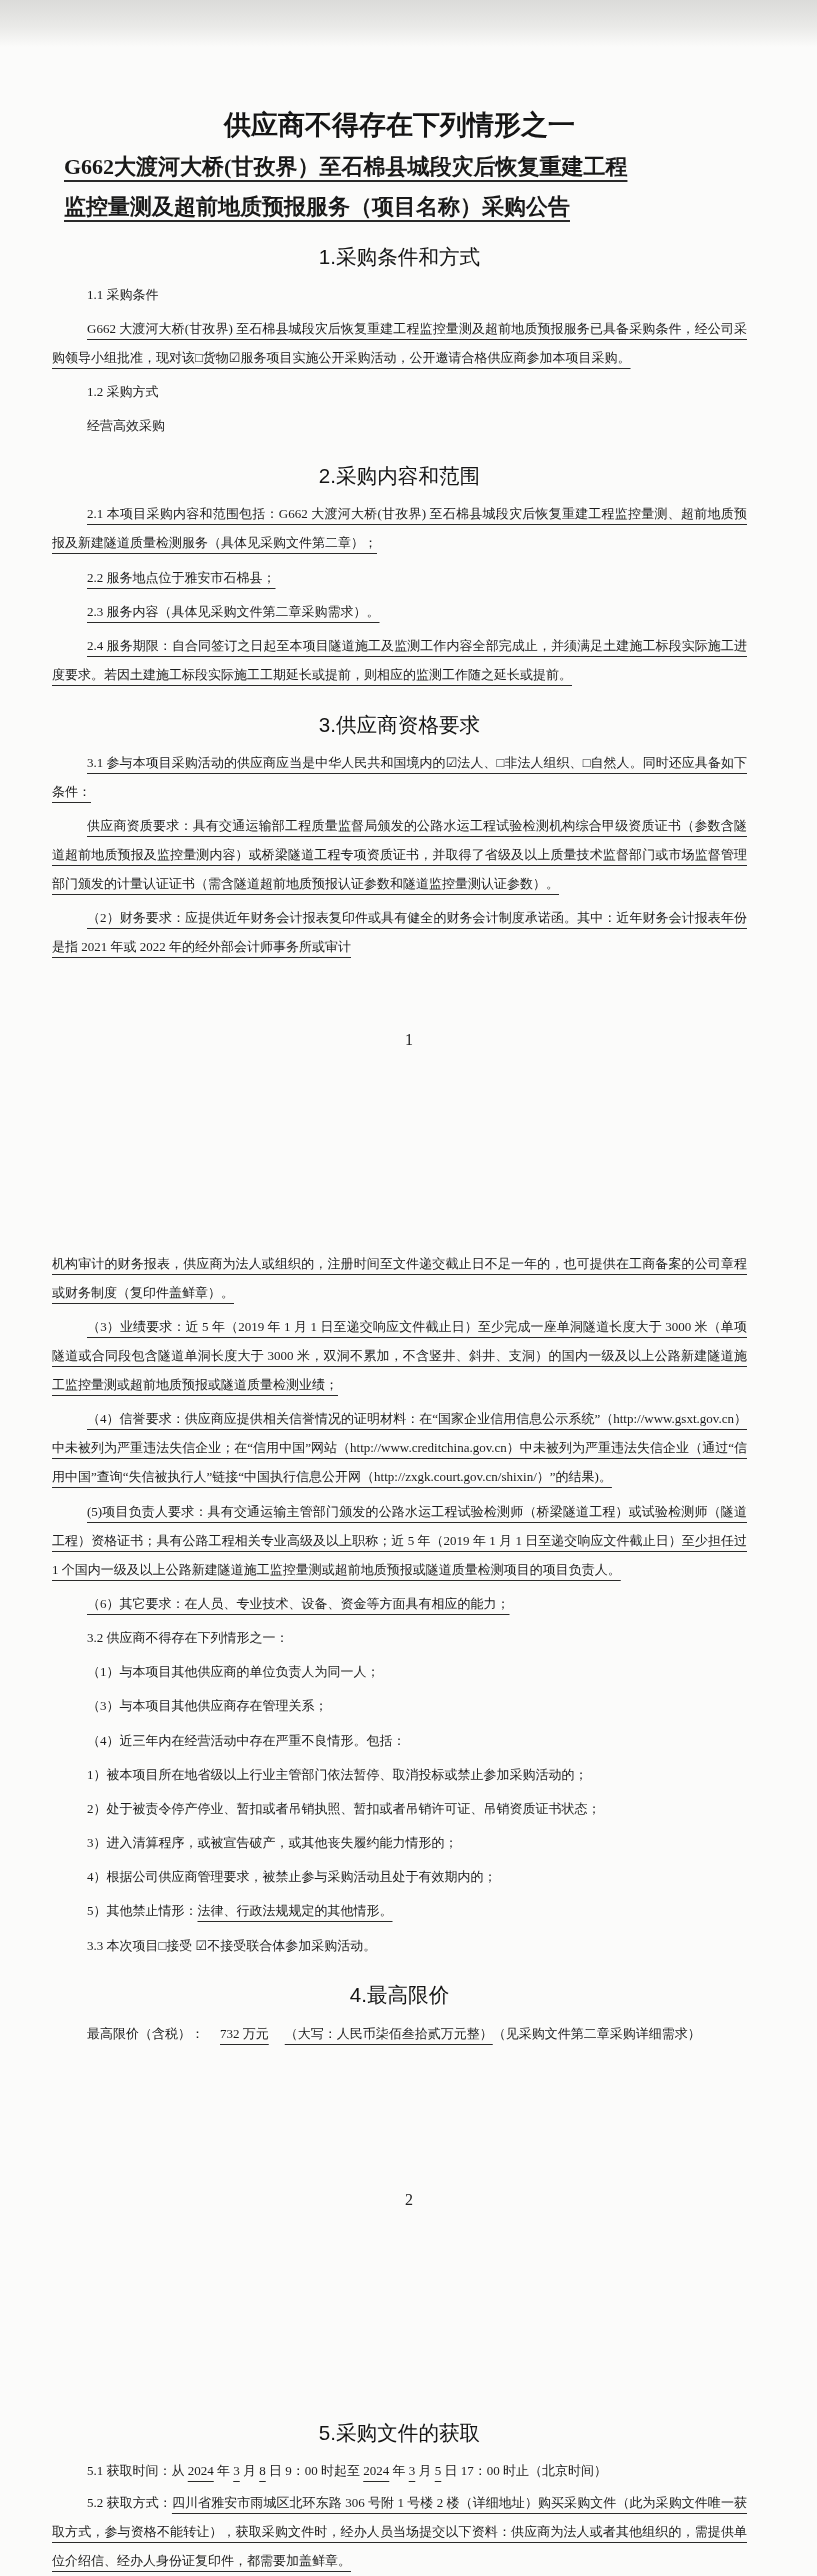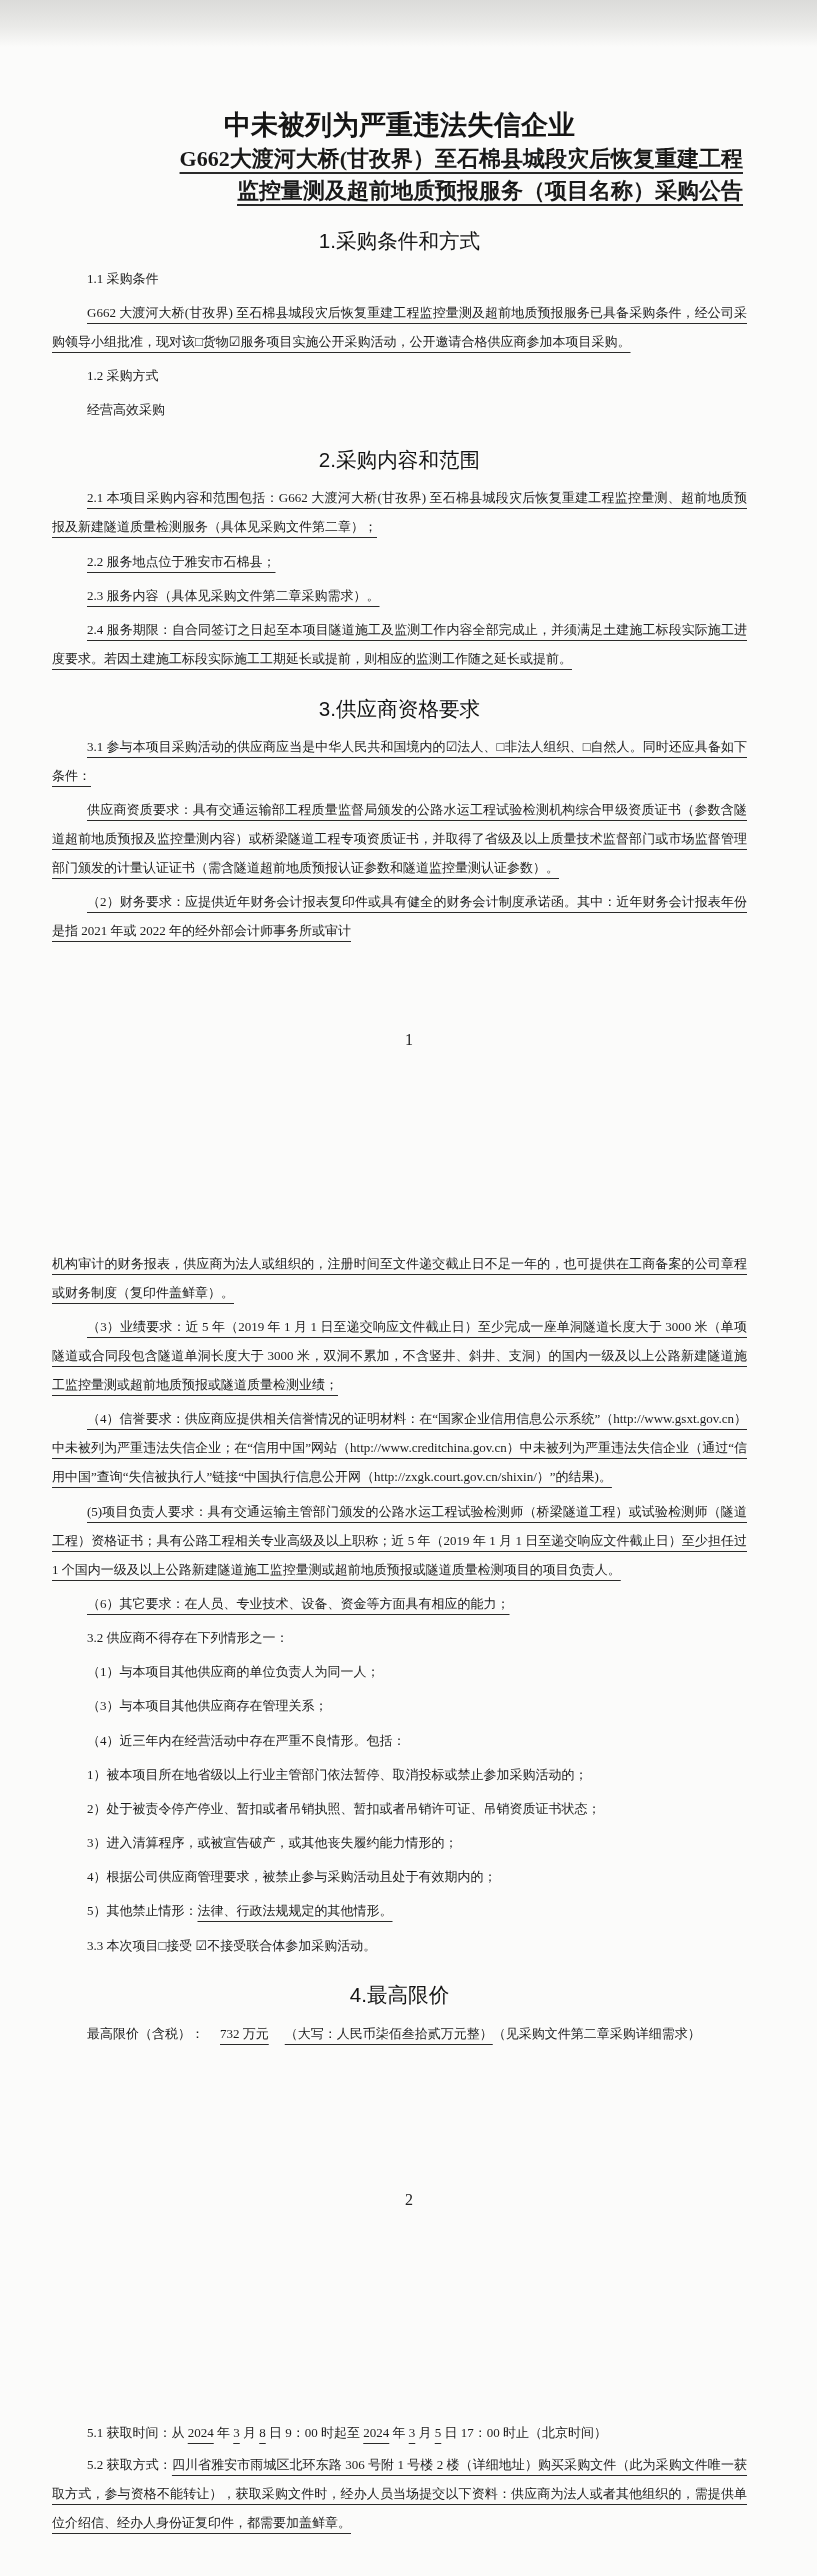--- a/index.html
+++ b/index.html
@@ -29,23 +29,23 @@
   .page3{padding-top:106px;}
   .blk{margin:0;}
   .page .blk:first-child{margin-top:0;}
   .doc-title{
     text-align:center;
     font-family:"Liberation Sans","DejaVu Sans",sans-serif;
     font-weight:bold;font-size:27px;line-height:32px;
     margin:0 0 2.1px 0;color:#151515;
   }
   .doc-subtitle{
-    text-align:right;
+    text-align:left;
     font-weight:bold;font-size:22px;line-height:28px;
-    margin:4px;color:#191919;
+    margin:12px;color:#191919;
   }
   .doc-subtitle .u{text-underline-offset:6.2px;text-decoration-thickness:1.5px;}
   .h2{
     font-family:"Liberation Sans","DejaVu Sans",sans-serif;
     font-weight:normal;font-size:20.6px;line-height:29px;
     margin:20.6px 0 9.3px 0;color:#141414;text-align:center;
   }
   .p{
     font-size:13px;line-height:29px;
     text-align:justify;
@@ -68,21 +68,21 @@
   .page1 .page-number{bottom:107px;}
   .page2 .page-number{bottom:103px;}
 </style>
 </head>
 <body>
 
 <div id="scan-top-band"></div>
 
 <div id="doc">
     <section class="page page1">
-      <p class="blk doc-title"><span class="">中未被列为严重违法失信企业</span></p>
+      <p class="blk doc-title"><span class="">供应商不得存在下列情形之一</span></p>
       <p class="blk doc-subtitle"><span class="u ">G662大渡河大桥(甘孜界）至石棉县城段灾后恢复重建工程</span></p>
       <p class="blk doc-subtitle"><span class="u ">监控量测及超前地质预报服务（项目名称）采购公告</span></p>
       <h2 class="blk h2"><span class="">1.采购条件和方式</span></h2>
       <p class="blk p"><span class="">1.1 采购条件</span></p>
       <p class="blk p"><span class="u ">G662 大渡河大桥(甘孜界) 至石棉县城段灾后恢复重建工程监控量测及超前地质预报服务已具备采购条件，经公司采购领导小组批准，现对该□货物☑服务项目实施公开采购活动，公开邀请合格供应商参加本项目采购。</span></p>
       <p class="blk p"><span class="">1.2 采购方式</span></p>
       <p class="blk p"><span class="">经营高效采购</span></p>
       <h2 class="blk h2"><span class="">2.采购内容和范围</span></h2>
       <p class="blk p"><span class="u ">2.1 本项目采购内容和范围包括：G662 大渡河大桥(甘孜界) 至石棉县城段灾后恢复重建工程监控量测、超前地质预报及新建隧道质量检测服务（具体见采购文件第二章）；</span></p>
       <p class="blk p"><span class="u ">2.2 服务地点位于雅安市石棉县；</span></p>
@@ -108,17 +108,18 @@
       <p class="blk p"><span class="">2）处于被责令停产停业、暂扣或者吊销执照、暂扣或者吊销许可证、吊销资质证书状态；</span></p>
       <p class="blk p"><span class="">3）进入清算程序，或被宣告破产，或其他丧失履约能力情形的；</span></p>
       <p class="blk p"><span class="">4）根据公司供应商管理要求，被禁止参与采购活动且处于有效期内的；</span></p>
       <p class="blk p"><span class="">5）其他禁止情形：</span><span class="u ">法律、行政法规规定的其他情形。</span></p>
       <p class="blk p"><span class="">3.3 本次项目□接受 ☑不接受联合体参加采购活动。</span></p>
       <h2 class="blk h2"><span class="">4.最高限价</span></h2>
       <p class="blk p"><span class="">最高限价（含税）：</span><span class="u b ">732 万元</span><span class="u b ">（大写：人民币柒佰叁拾贰万元整）</span><span class="">（见采购文件第二章采购详细需求）</span></p>
       <div class="page-number">2</div>
     </section>
     <section class="page page3">
+      <h2 class="blk h2"><span class="">5.采购文件的获取</span></h2>
       <p class="blk p"><span class="">5.1 获取时间：从 </span><span class="u ">2024</span><span class=""> 年 </span><span class="u ">3</span><span class=""> 月 </span><span class="u ">8</span><span class=""> 日 9：00 时起至 </span><span class="u ">2024</span><span class=""> 年 </span><span class="u ">3</span><span class=""> 月 </span><span class="u ">5</span><span class=""> 日 17：00 时止（北京时间）</span></p>
       <p class="blk p"><span class="">5.2 获取方式：</span><span class="u ">四川省雅安市雨城区北环东路 306 号附 1 号楼 2 楼（详细地址）购买采购文件（此为采购文件唯一获取方式，参与资格不能转让），获取采购文件时，经办人员当场提交以下资料：供应商为法人或者其他组织的，需提供单位介绍信、经办人身份证复印件，都需要加盖鲜章。</span></p>
     </section>
   </div>
 
 
 </body></html>

